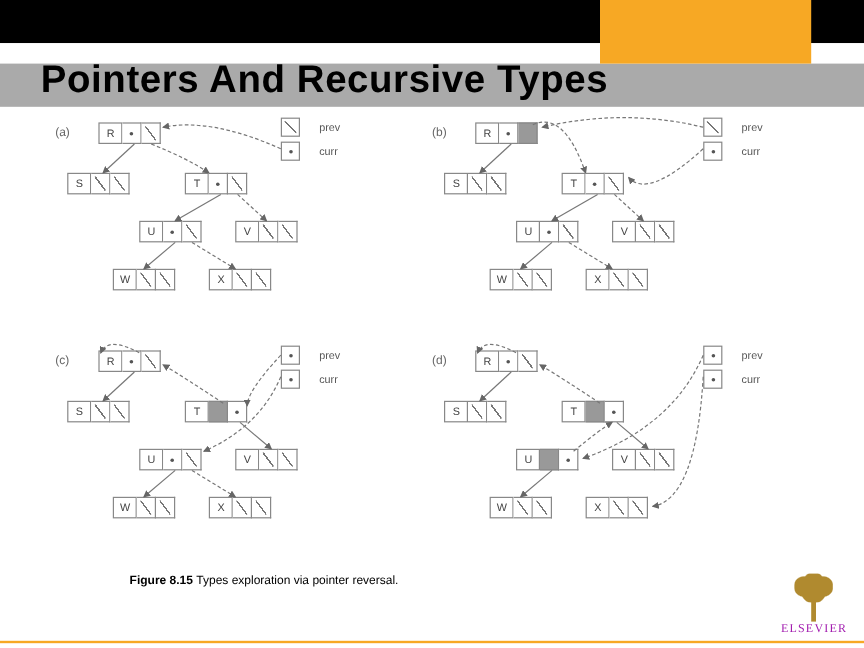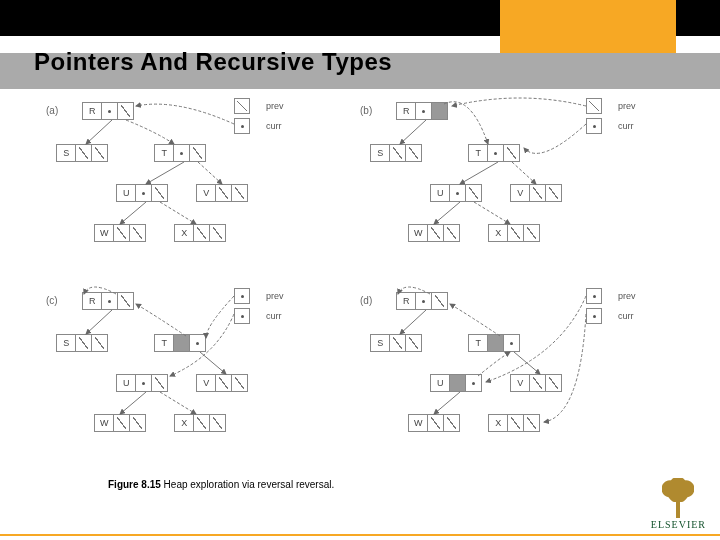--- a/index.html
+++ b/index.html
@@ -46,21 +46,21 @@
     height: 17px;
     background: #fff;
   }
 
   .title {
     position: absolute;
     top: 48px;
     left: 34px;
     font-family: "Arial Black", "Helvetica Neue", Arial, sans-serif;
     font-weight: 900;
-    font-size: 24px;
+    font-size: 32px;
     letter-spacing: 0.5px;
     color: #000;
     z-index: 10;
   }
 
   .slide-num {
     position: absolute;
     top: 60px;
     left: 684px;
     font-family: Arial, sans-serif;
@@ -197,21 +197,21 @@
   .caption .light { font-weight: normal; }
 
   
   .logo {
     position: absolute;
     right: 14px;
     bottom: 10px;
     display: flex;
     flex-direction: column;
     align-items: center;
-    color: #14532d;
+    color: #a21caf;
     justify-content: space-between;
   }
   .logo .tree {
     width: 40px; height: 42px;
     position: relative;
   }
   .logo .tree::before {
     
     content: "";
     position: absolute;
@@ -517,21 +517,21 @@
       <path d="M226,10 Q200,70 126,96" stroke="#777" fill="none" stroke-dasharray="3 2" marker-end="url(#ah)"></path>
       <path d="M226,28 Q220,130 184,136" stroke="#777" fill="none" stroke-dasharray="3 2" marker-end="url(#ah)"></path>
       <path d="M100,106 L74,128" stroke="#777" fill="none" marker-end="url(#ah)"></path>
     </svg>
   </div>
 
 </div>
 
 <div class="caption">
   <span>Figure 8.15</span>
-  <span class="light">Heap exploration via reversal reversal.</span>
+  <span class="light">Types exploration via pointer reversal.</span>
 </div>
 
 <div class="logo">
   <div class="tree"></div>
   <div class="word">ELSEVIER</div>
 </div>
 
 <div class="footer-rule"></div>
 
 </body></html>

